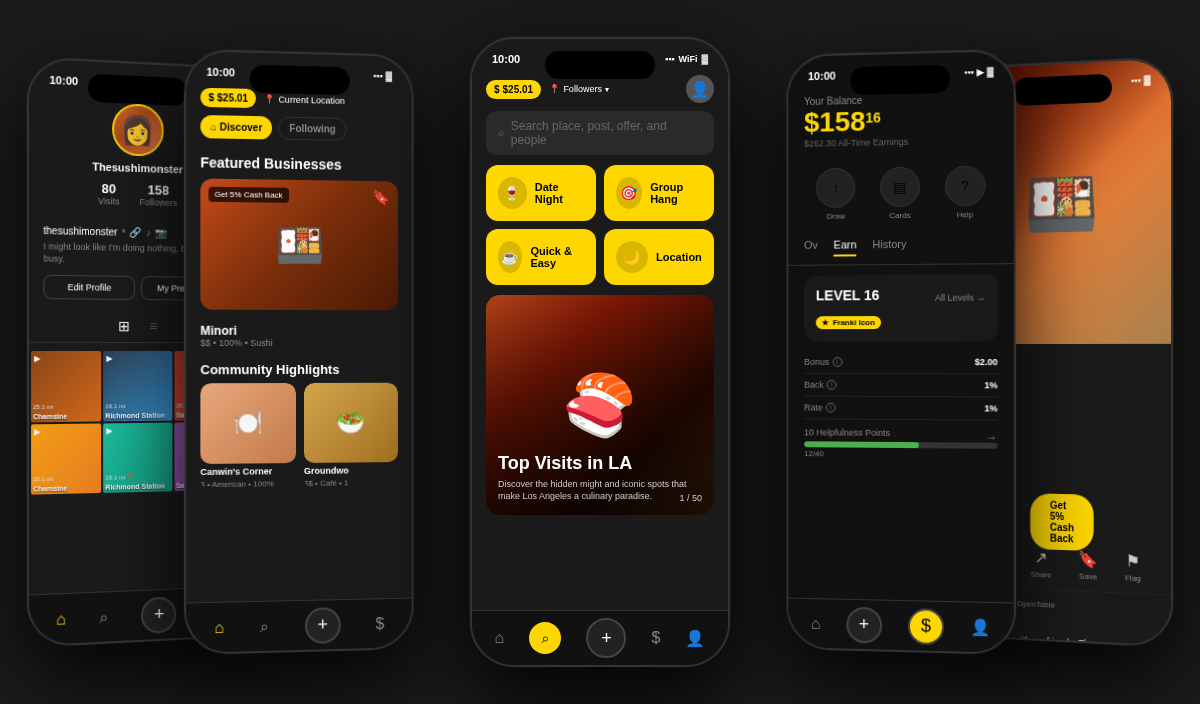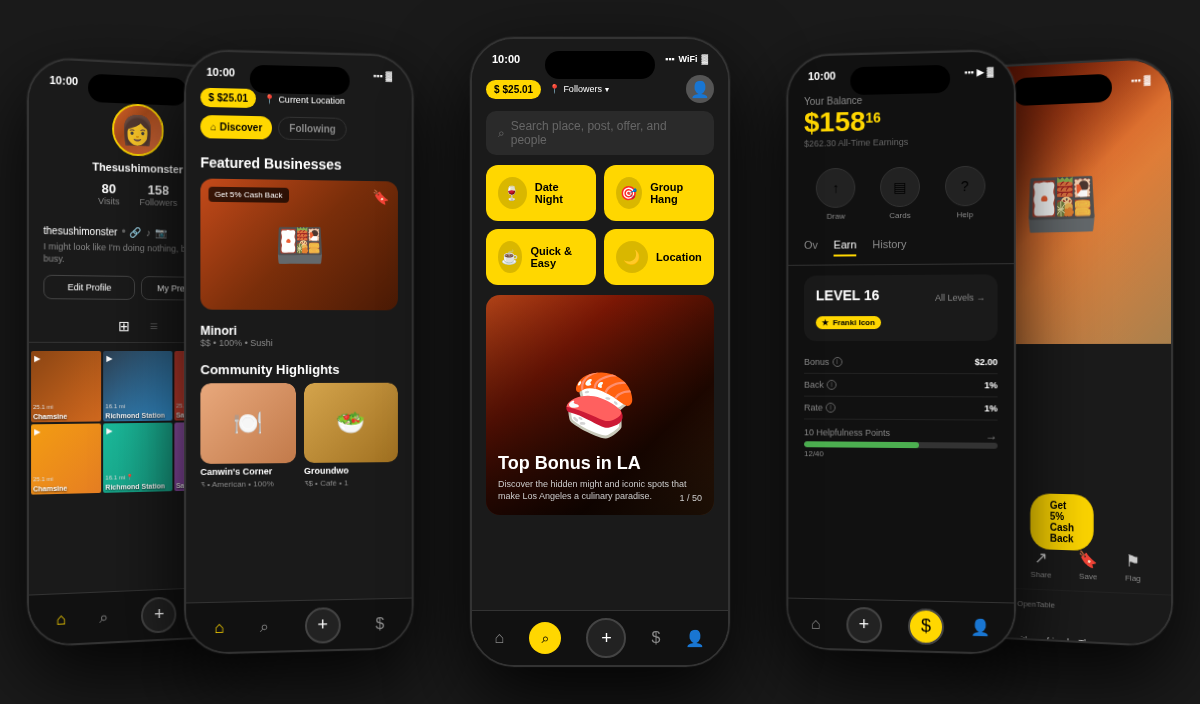--- a/index.html
+++ b/index.html
@@ -1066,21 +1066,21 @@
         </div>
         <div class="category-card">
           <div class="category-icon">🌙</div>
           <span class="category-label">Location</span>
         </div>
       </div>
 
       <div class="hero-card">
         <div class="hero-card-bg">🍣</div>
         <div class="hero-content">
-          <div class="hero-title">Top Bonus in LA</div>
+          <div class="hero-title">Top Visits in LA</div>
           <div class="hero-subtitle">Discover the hidden might and iconic spots that make Los Angeles a culinary paradise.</div>
         </div>
         <div class="hero-counter">1 / 50</div>
       </div>
 
       <div class="main-bottom-nav">
         <span class="nav-icon">⌂</span>
         <span class="nav-icon active" style="background:#FFD700;width:32px;height:32px;border-radius:50%;display:flex;align-items:center;justify-content:center;color:#000;font-size:14px;">⌕</span>
         <div class="add-btn" style="width:40px;height:40px;">+</div>
         <span class="nav-icon">$</span>

